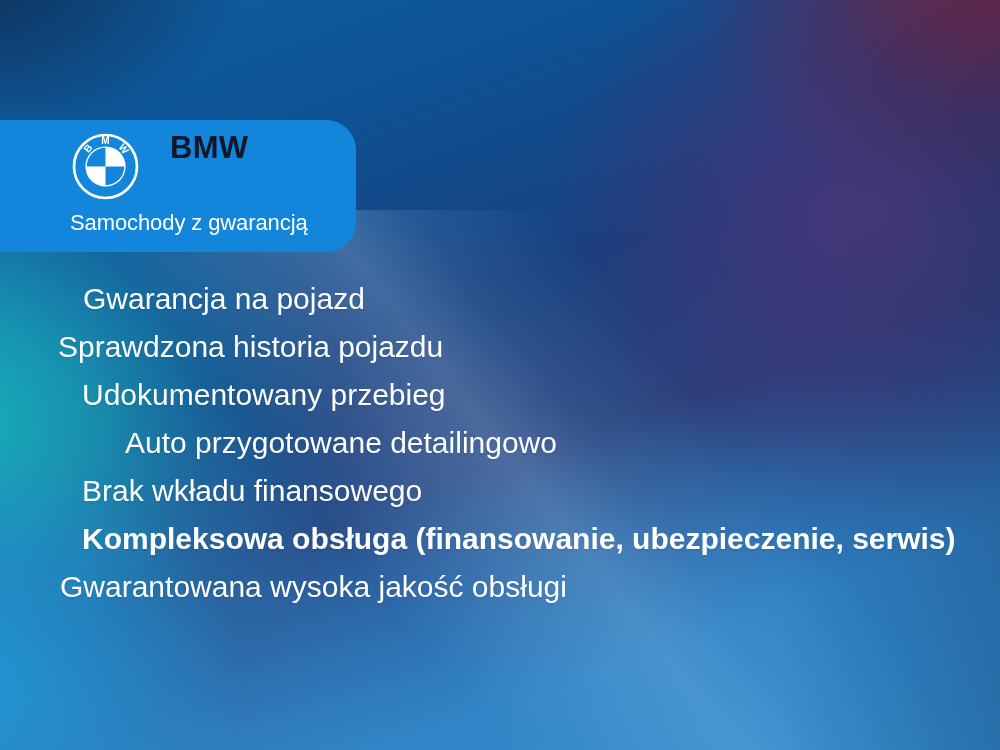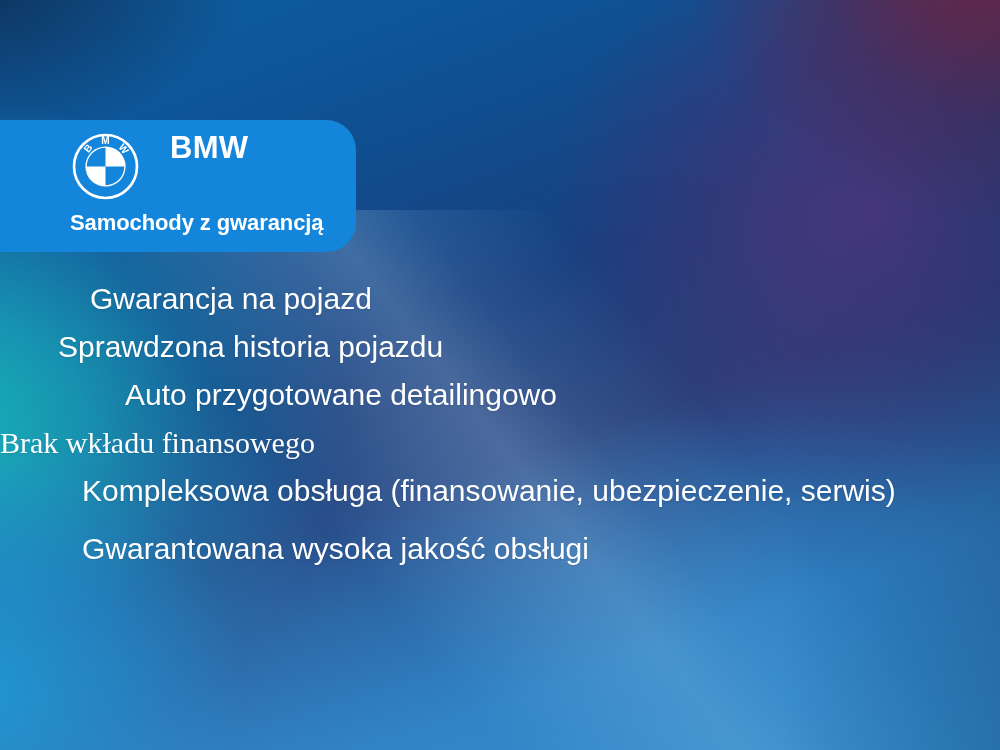--- a/index.html
+++ b/index.html
@@ -111,34 +111,34 @@
     top: 13px;
     width: 67px;
     height: 67px;
   }
   #brand-names {
     position: absolute;
     left: 170px;
     top: 10px;
   }
   .brand-line {
-    color: #ffffff;
+    color: #0f172a;
     font-size: 31px;
     font-weight: bold;
     line-height: 36px;
     letter-spacing: 0.3px;
     white-space: nowrap;
   }
   #brand-tagline {
     position: absolute;
     left: 70px;
     top: 90px;
     color: #ffffff;
     font-size: 22px;
-    font-weight: bold;
+    font-weight: normal;
     letter-spacing: -0.1px;
     white-space: nowrap;
   }
 
   
   #benefits {
     position: absolute;
     left: 0;
     top: 275px;
     width: 1000px;
@@ -183,21 +183,22 @@
     </svg>
 
     <div id="brand-names">
       <div class="brand-line">BMW</div>
     </div>
 
     <div id="brand-tagline">Samochody z gwarancją</div>
   </div>
 
   <div id="benefits">
-      <div class="benefit-item" style="padding-left: 83px; margin-left: 7px;">Gwarancja na pojazd</div>
+      <div class="benefit-item" style="padding-left: 83px;">Gwarancja na pojazd</div>
       <div class="benefit-item" style="padding-left: 58px;">Sprawdzona historia pojazdu</div>
+      <div class="benefit-item" style="padding-left: 82px;">Udokumentowany przebieg</div>
       <div class="benefit-item" style="padding-left: 89px; margin-left: 36px;">Auto przygotowane detailingowo</div>
-      <div class="benefit-item" style=" font-family: Liberation Serif, serif;">Brak wkładu finansowego</div>
-      <div class="benefit-item" style="padding-left: 82px;">Kompleksowa obsługa (finansowanie, ubezpieczenie, serwis)</div>
-      <div class="benefit-item" style="padding-left: 82px; margin-top: 10px;">Gwarantowana wysoka jakość obsługi</div>
+      <div class="benefit-item" style="padding-left: 82px;">Brak wkładu finansowego</div>
+      <div class="benefit-item" style="padding-left: 82px; font-weight: bold;">Kompleksowa obsługa (finansowanie, ubezpieczenie, serwis)</div>
+      <div class="benefit-item" style="padding-left: 60px;">Gwarantowana wysoka jakość obsługi</div>
     </div>
 
 </div>
 
 </body></html>

